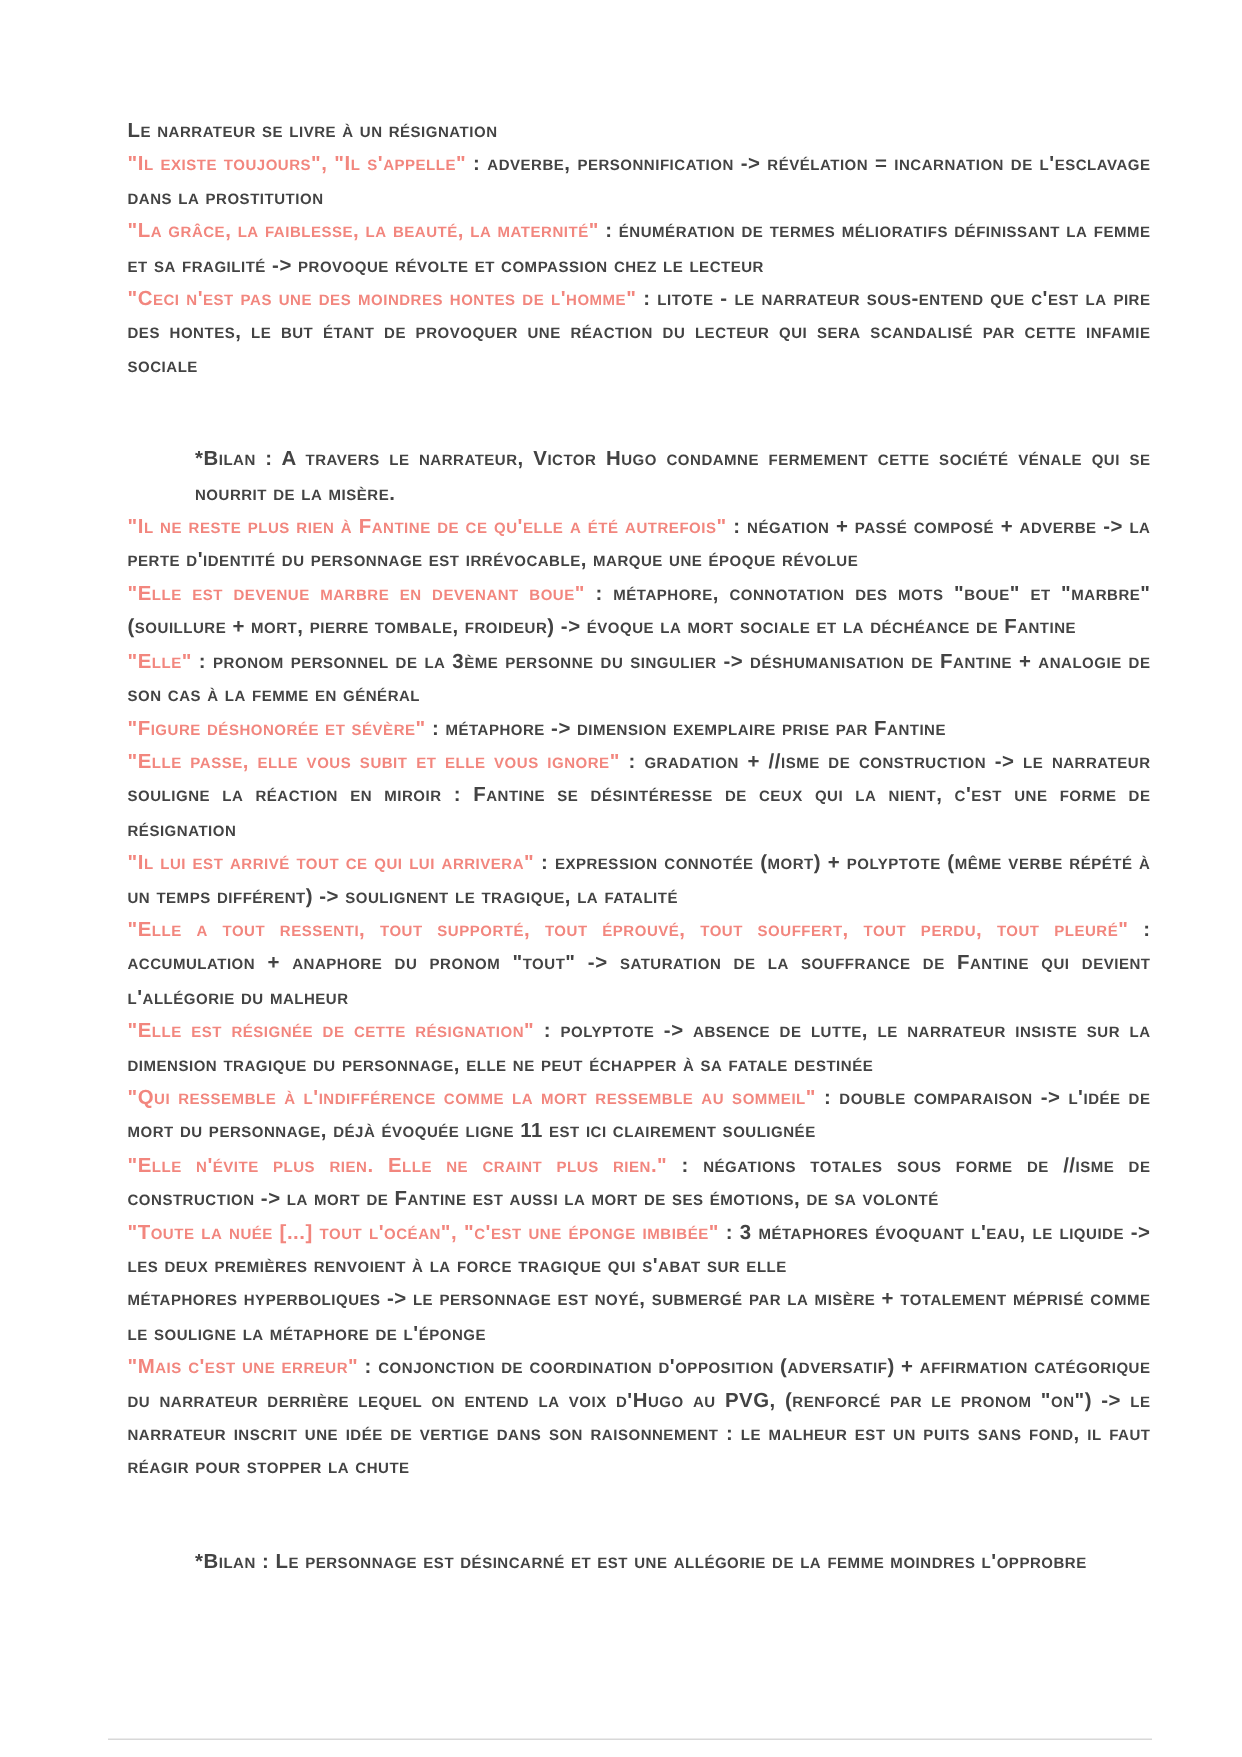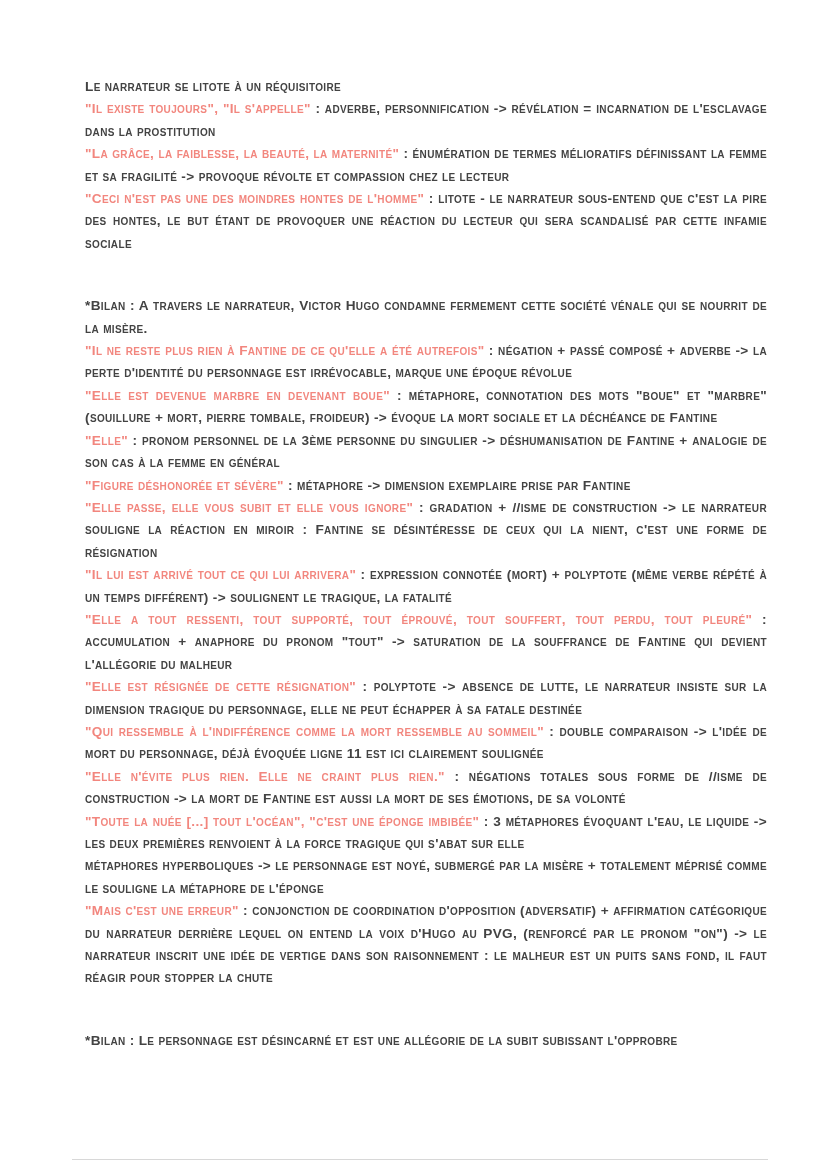--- a/index.html
+++ b/index.html
@@ -27,20 +27,21 @@
     font-weight: 600;
     color: #434343;
     text-align: justify;
   }
   .block {
     margin: 0;
     padding: 0;
   }
   .block.gap {
     margin-top: 40px;
+    margin-left: 45px;
   }
   .quote {
     color: #f2867e;
   }
   .normal {
     color: #434343;
   }
   .page-divider {
     position: absolute;
     left: 72px;
@@ -48,34 +49,34 @@
     bottom: 11px;
     height: 1px;
     background: #d8d8d8;
   }
 </style>
 </head>
 <body>
 
 <div class="page">
   <div class="content">
-      <p class="block"><span class="normal">Le narrateur se litote à un réquisitoire</span></p>
+      <p class="block"><span class="normal">Le narrateur se livre à un résignation</span></p>
       <p class="block"><span class="quote">"Il existe toujours", "Il s'appelle"</span><span class="normal"> : adverbe, personnification -&gt; révélation = incarnation de l'esclavage dans la prostitution</span></p>
       <p class="block"><span class="quote">"La grâce, la faiblesse, la beauté, la maternité"</span><span class="normal"> : énumération de termes mélioratifs définissant la femme et sa fragilité -&gt; provoque révolte et compassion chez le lecteur</span></p>
       <p class="block"><span class="quote">"Ceci n'est pas une des moindres hontes de l'homme"</span><span class="normal"> : litote - le narrateur sous-entend que c'est la pire des hontes, le but étant de provoquer une réaction du lecteur qui sera scandalisé par cette infamie sociale</span></p>
       <p class="block gap"><span class="normal">*Bilan : A travers le narrateur, Victor Hugo condamne fermement cette société vénale qui se nourrit de la misère.</span></p>
       <p class="block"><span class="quote">"Il ne reste plus rien à Fantine de ce qu'elle a été autrefois"</span><span class="normal"> : négation + passé composé + adverbe -&gt; la perte d'identité du personnage est irrévocable, marque une époque révolue</span></p>
       <p class="block"><span class="quote">"Elle est devenue marbre en devenant boue"</span><span class="normal"> : métaphore, connotation des mots "boue" et "marbre" (souillure + mort, pierre tombale, froideur) -&gt; évoque la mort sociale et la déchéance de Fantine</span></p>
       <p class="block"><span class="quote">"Elle"</span><span class="normal"> : pronom personnel de la 3ème personne du singulier -&gt; déshumanisation de Fantine + analogie de son cas à la femme en général</span></p>
       <p class="block"><span class="quote">"Figure déshonorée et sévère"</span><span class="normal"> : métaphore -&gt; dimension exemplaire prise par Fantine</span></p>
       <p class="block"><span class="quote">"Elle passe, elle vous subit et elle vous ignore"</span><span class="normal"> : gradation + //isme de construction -&gt; le narrateur souligne la réaction en miroir : Fantine se désintéresse de ceux qui la nient, c'est une forme de résignation</span></p>
       <p class="block"><span class="quote">"Il lui est arrivé tout ce qui lui arrivera"</span><span class="normal"> : expression connotée (mort) + polyptote (même verbe répété à un temps différent) -&gt; soulignent le tragique, la fatalité</span></p>
       <p class="block"><span class="quote">"Elle a tout ressenti, tout supporté, tout éprouvé, tout souffert, tout perdu, tout pleuré"</span><span class="normal"> : accumulation + anaphore du pronom "tout" -&gt; saturation de la souffrance de Fantine qui devient l'allégorie du malheur</span></p>
       <p class="block"><span class="quote">"Elle est résignée de cette résignation"</span><span class="normal"> : polyptote -&gt; absence de lutte, le narrateur insiste sur la dimension tragique du personnage, elle ne peut échapper à sa fatale destinée</span></p>
       <p class="block"><span class="quote">"Qui ressemble à l'indifférence comme la mort ressemble au sommeil"</span><span class="normal"> : double comparaison -&gt; l'idée de mort du personnage, déjà évoquée ligne 11 est ici clairement soulignée</span></p>
       <p class="block"><span class="quote">"Elle n'évite plus rien. Elle ne craint plus rien."</span><span class="normal"> : négations totales  sous forme de //isme de construction -&gt; la mort de Fantine est aussi la mort de ses émotions, de sa volonté</span></p>
       <p class="block"><span class="quote">"Toute la nuée [...] tout l'océan", "c'est une éponge imbibée"</span><span class="normal"> : 3 métaphores évoquant l'eau, le liquide -&gt; les deux premières renvoient à la force tragique qui s'abat sur elle</span></p>
       <p class="block"><span class="normal">métaphores hyperboliques -&gt; le personnage est noyé, submergé par la misère + totalement méprisé comme le souligne la métaphore de l'éponge</span></p>
       <p class="block"><span class="quote">"Mais c'est une erreur"</span><span class="normal"> : conjonction de coordination d'opposition (adversatif) + affirmation catégorique du narrateur derrière lequel on entend la voix d'Hugo au PVG, (renforcé par le pronom "on") -&gt; le narrateur inscrit une idée de vertige dans son raisonnement : le malheur est un puits sans fond, il faut réagir pour stopper la chute</span></p>
-      <p class="block gap"><span class="normal">*Bilan : Le personnage est désincarné et est une allégorie de la subit subissant l'opprobre</span></p>
+      <p class="block gap"><span class="normal">*Bilan : Le personnage est désincarné et est une allégorie de la femme moindres l'opprobre</span></p>
     </div>
   <div class="page-divider"></div>
 </div>
 
 </body></html>

